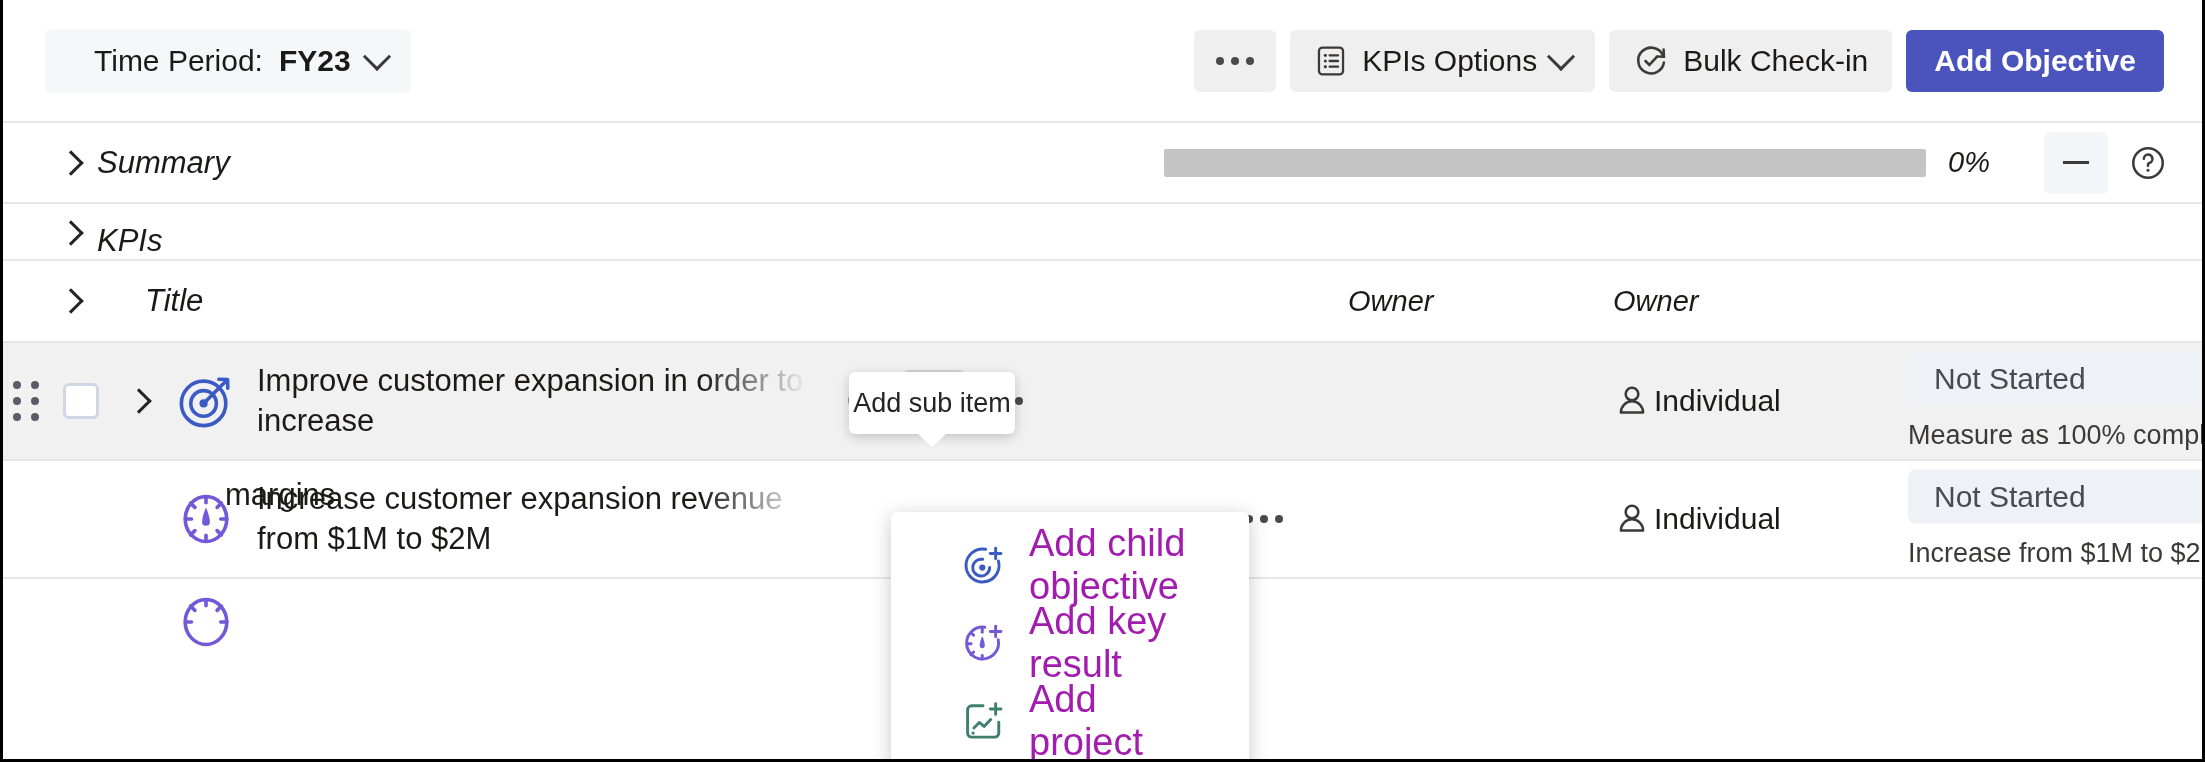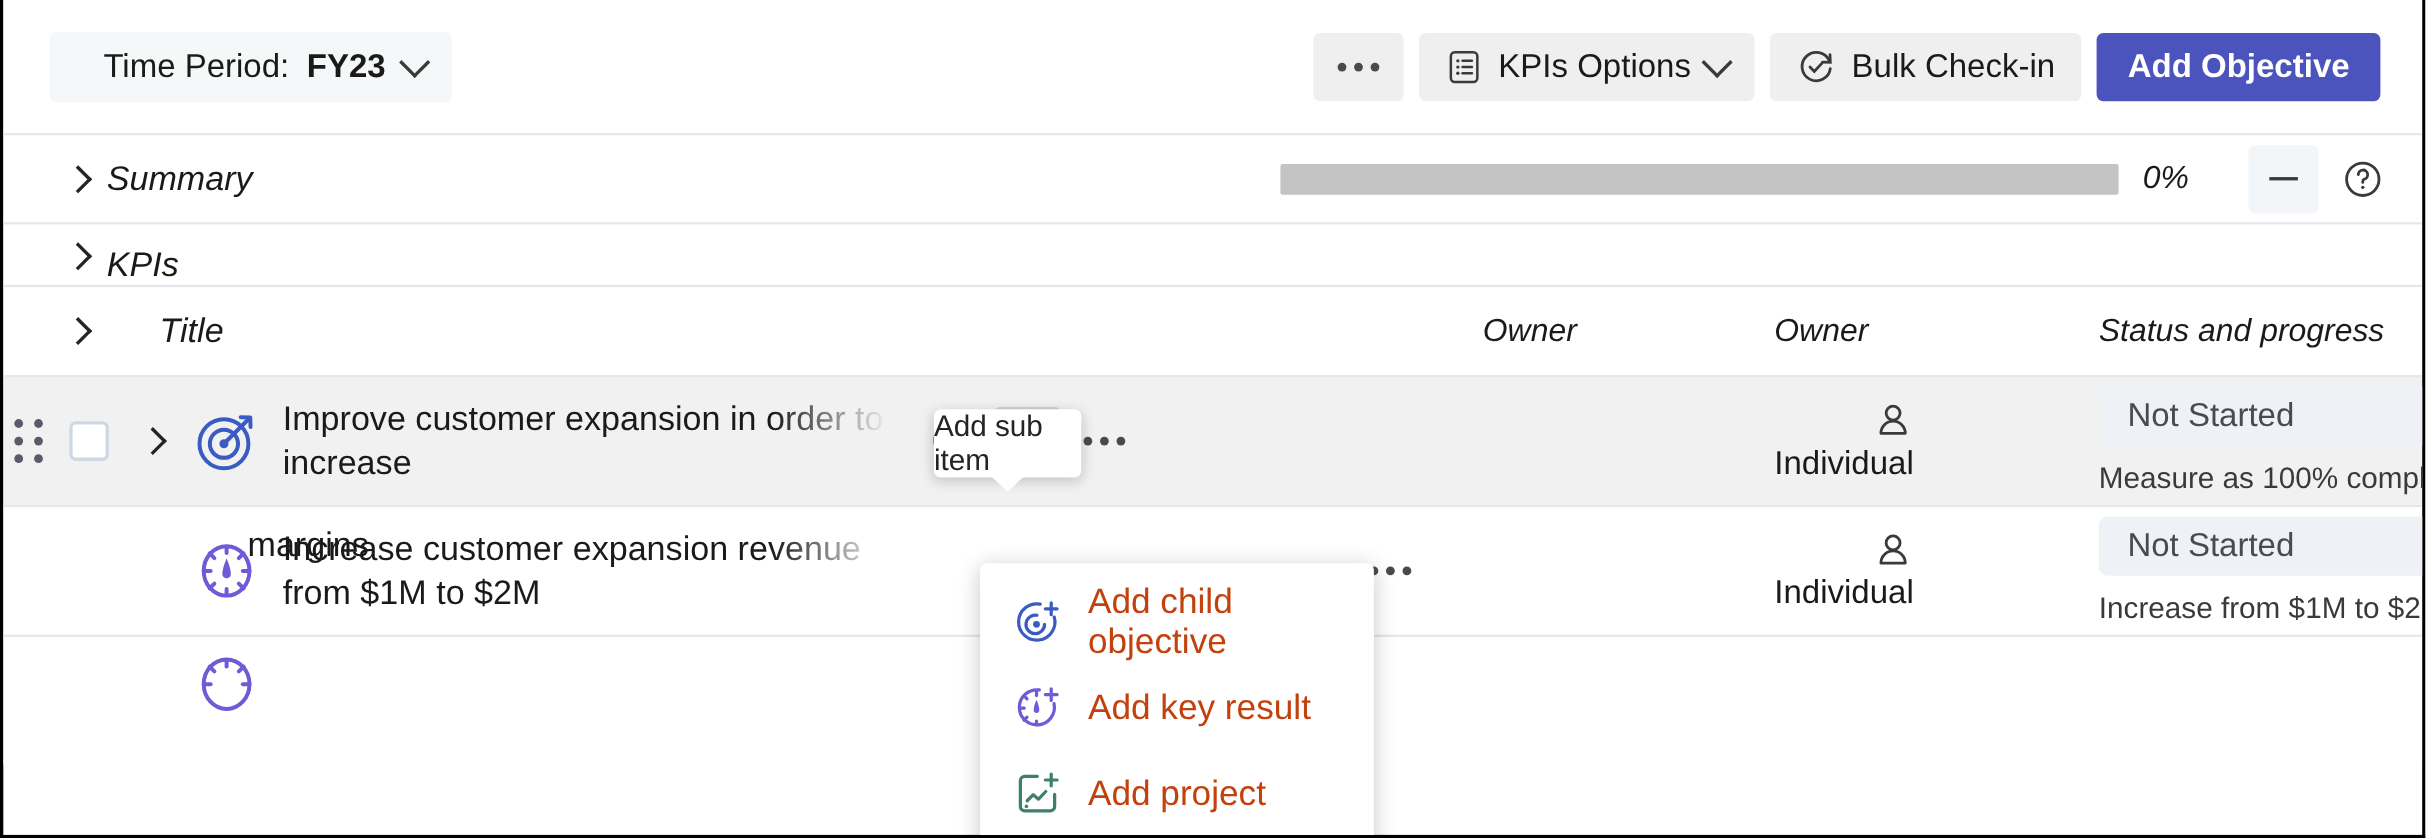--- a/index.html
+++ b/index.html
@@ -182,40 +182,40 @@
     display: flex; align-items: center; gap: 8px;
   }
   .act-btn {
     width: 62px; height: 62px;
     display:flex; align-items:center; justify-content:center;
     border: none; background: transparent;
     border-radius: 6px; cursor: pointer;
   }
   .act-btn.active { background: #d2d2d2; }
   .cell-type   { position: absolute; left: 1610px; top: 50%; transform: translateY(-50%);
-                 display:flex; align-items:flex-end; gap: 3px;
-                 font-size: 30px; color: #1b1a19; flex-direction: column; }
+                 display:flex; align-items:center; gap: 3px;
+                 font-size: 30px; color: #1b1a19; }
   .cell-status { position: absolute; left: 1905px; top: 50%; transform: translateY(-50%); }
   .status-pill {
     display: inline-block;
     width: 368px; height: 54px; line-height: 54px;
     background: #eef1f6;
     border-radius: 8px;
     padding-left: 26px;
     font-size: 30px;
     color: #4a4a52;
   }
   .status-sub { font-size: 27px; color: #3b3a39; margin-top: 14px; }
   .status-wrap { position: relative; display: flex; align-items: flex-start; }
 
   
   .tooltip {
     position: absolute;
     left: 846px; top: 372px;
-    width: 134px; height: 62px;
+    width: 166px; height: 62px;
     background: #ffffff;
     border-radius: 6px;
     box-shadow: 0 3px 12px rgba(0,0,0,.20);
     display: flex; align-items: center; justify-content: center;
     font-size: 27px; color: #242424;
     z-index: 40;
   }
   .tooltip::after {
     content: "";
     position: absolute; bottom: -13px; left: 50%;
@@ -233,22 +233,23 @@
     background: #ffffff;
     border-radius: 6px;
     box-shadow: 0 4px 20px rgba(0,0,0,.22);
     padding: 14px 0 16px 0;
     z-index: 50;
   }
   .menu-item {
     display: flex; align-items: center; gap: 24px;
     height: 78px;
     padding: 0 30px;
-    font-size: 32px; color: #c2410c;
+    font-size: 38px; color: #a21caf;
     cursor: pointer;
+    margin-left: 40px;
   }
   .menu-item .mi-icon { width: 44px; height: 44px; flex: none; }
   svg { display: block; }
 </style>
 </head>
 <body>
 
 <div class="app">
 
   <div class="toolbar">
@@ -329,21 +330,20 @@
     <span class="row-title">KPIs</span>
   </div>
 
   <div class="row row-header">
     <div class="chev-btn">
       <span class="chev-r"></span>
     </div>
     <span class="row-title">Title</span>
     <span class="col-owner">Owner</span>
     <span class="col-type">Owner</span>
-    <span class="col-status">Status and progress</span>
   </div>
 
   <div class="drow selected" style="height:118px;">
     <div class="drag-handle">
       <i></i>
         <i></i>
         <i></i>
         <i></i>
         <i></i>
         <i></i>

